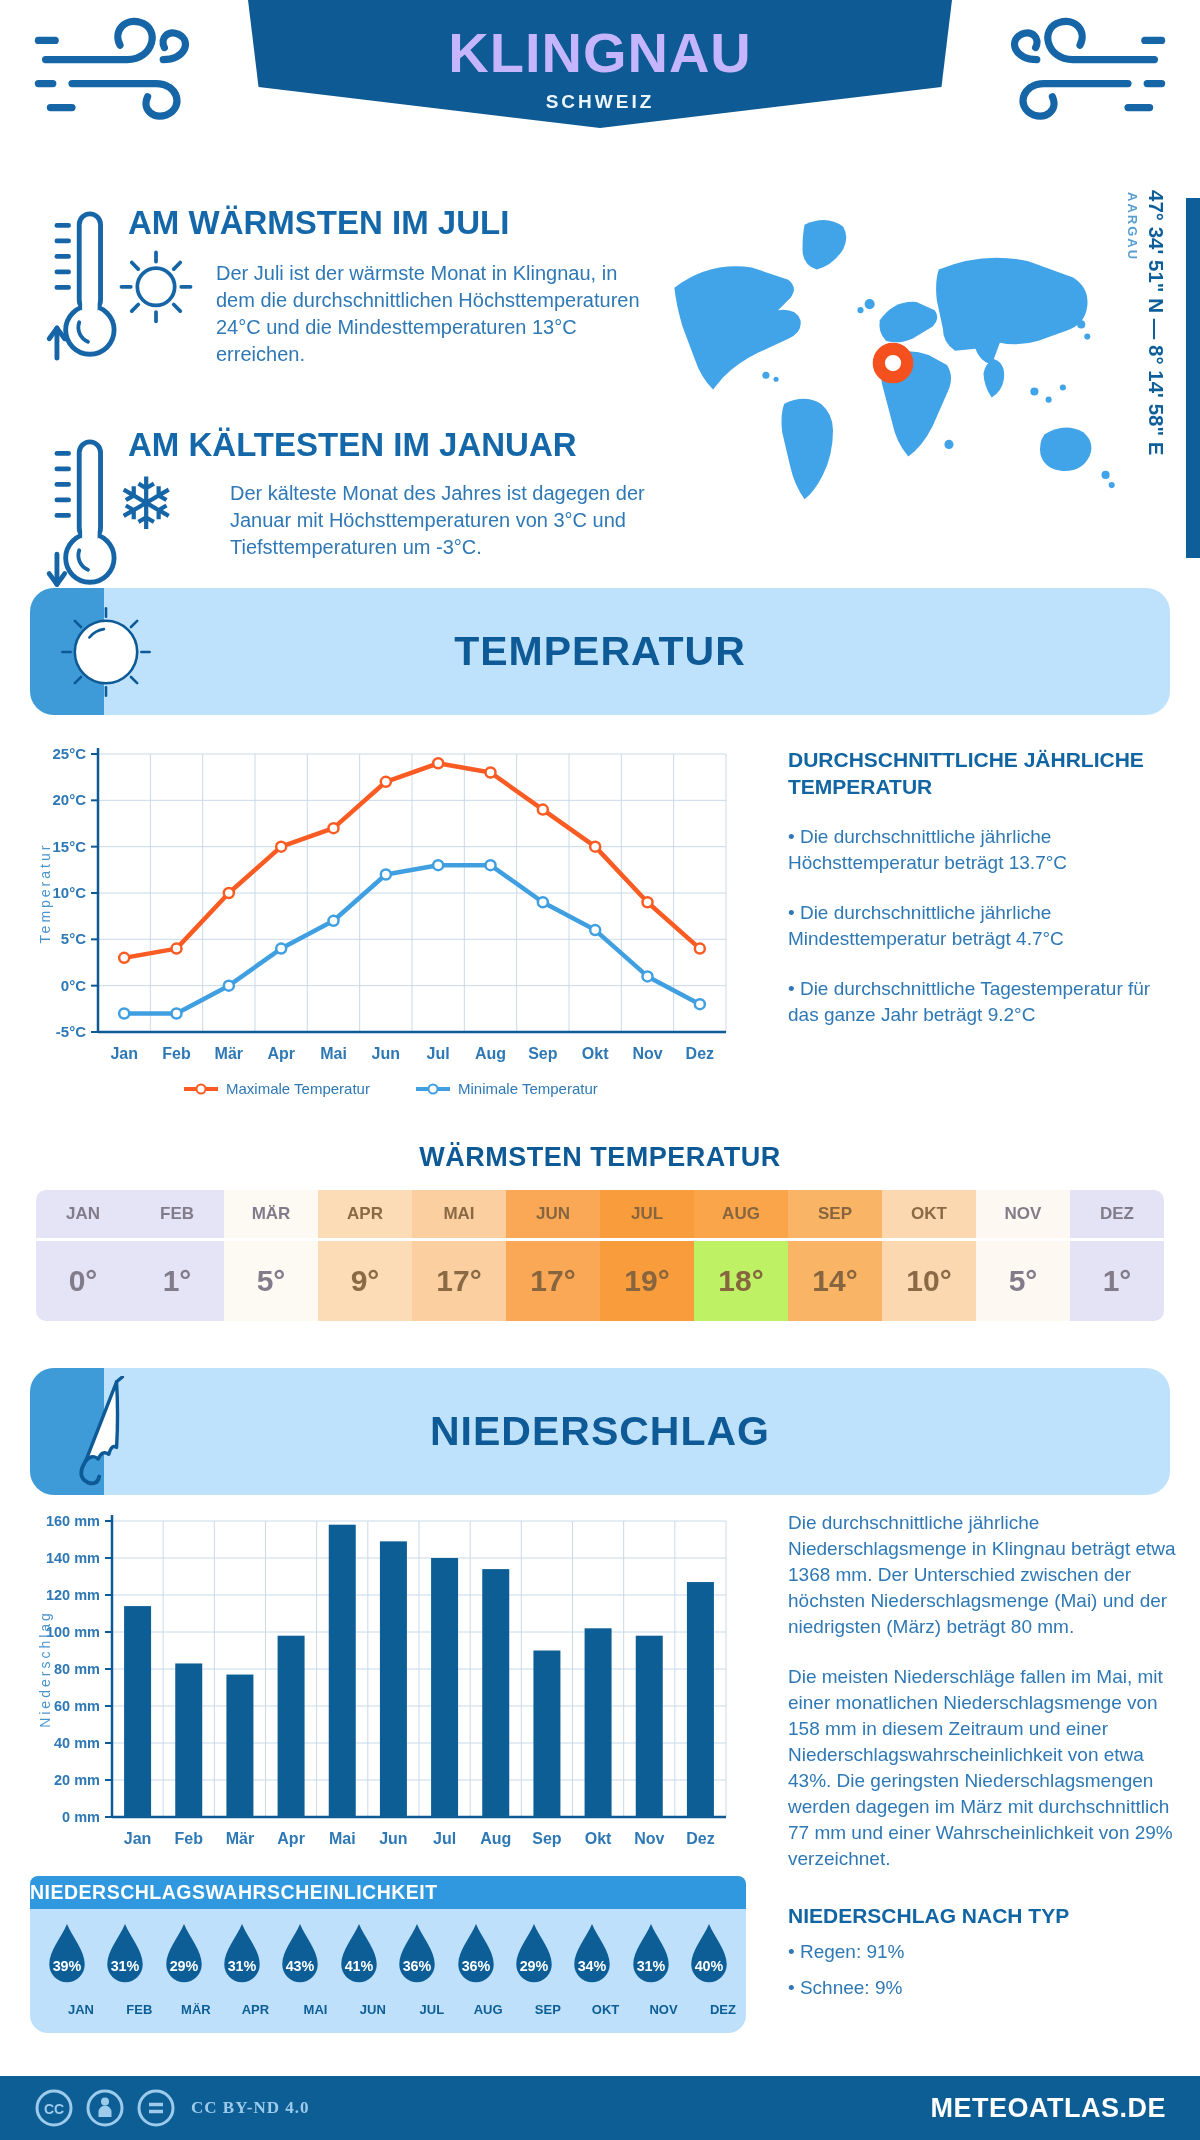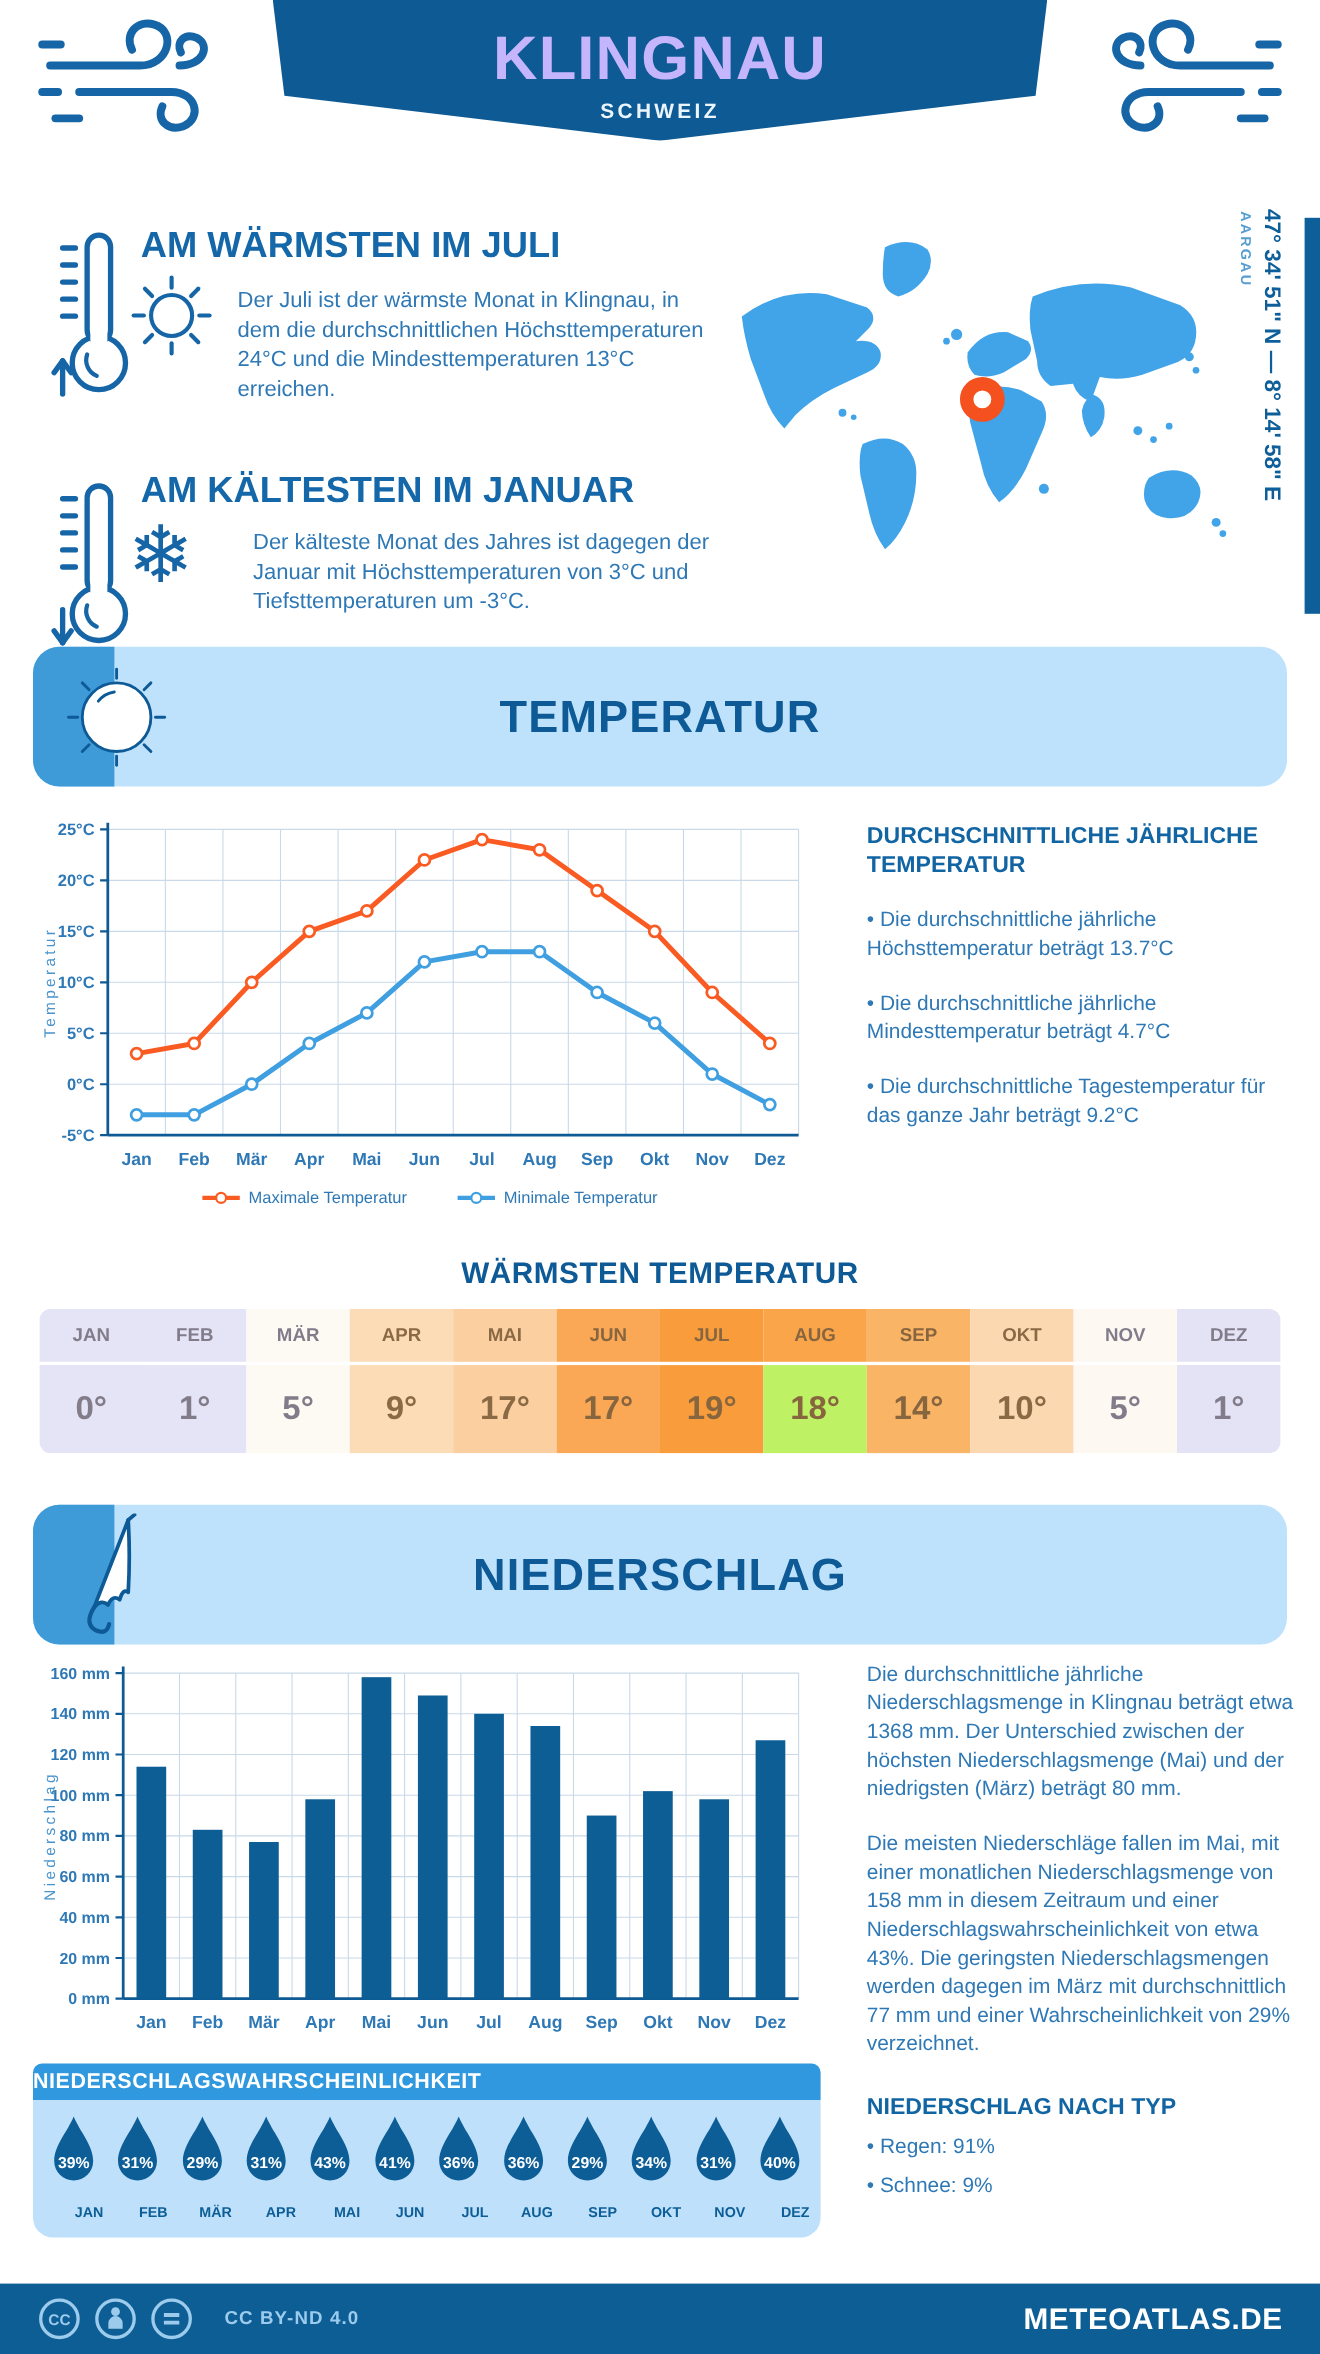--- a/index.html
+++ b/index.html
@@ -52,21 +52,21 @@
   #prob-head{height:33px;line-height:33px;background:#2f98de;color:#fff;
     font-size:19.5px;font-weight:700;letter-spacing:.5px;border-radius:8px 8px 0 0;}
   #prob-body{background:#bee0fb;border-radius:0 0 18px 18px;padding:12px 10px 16px 10px;
     display:flex;justify-content:space-between;}
   .drop-item{width:54px;text-align:right;}
   .drop-month{margin-top:5px;font-size:13px;font-weight:700;color:#0d5e96;}
 
   
   #footer{left:0;top:2076px;width:1200px;height:64px;background:#0e5e96;}
   .footer-left{position:absolute;left:34px;top:0;height:64px;display:flex;align-items:center;gap:11px;}
-  .license-label{font-size:17px;font-weight:700;color:#9ccbec;letter-spacing:1px;margin-left:17px;}
+  .license-label{font-size:17px;font-weight:700;color:#9ccbec;letter-spacing:1px;margin-left:4px;font-family:Liberation Serif, serif;}
   .footer-right{position:absolute;right:34px;top:0;height:64px;line-height:64px;
     font-size:27px;font-weight:800;color:#fff;letter-spacing:.5px;}
 
   svg text{font-family:"Liberation Sans",sans-serif;}
 </style>
 </head>
 <body>
 
 <div id="page">
 

